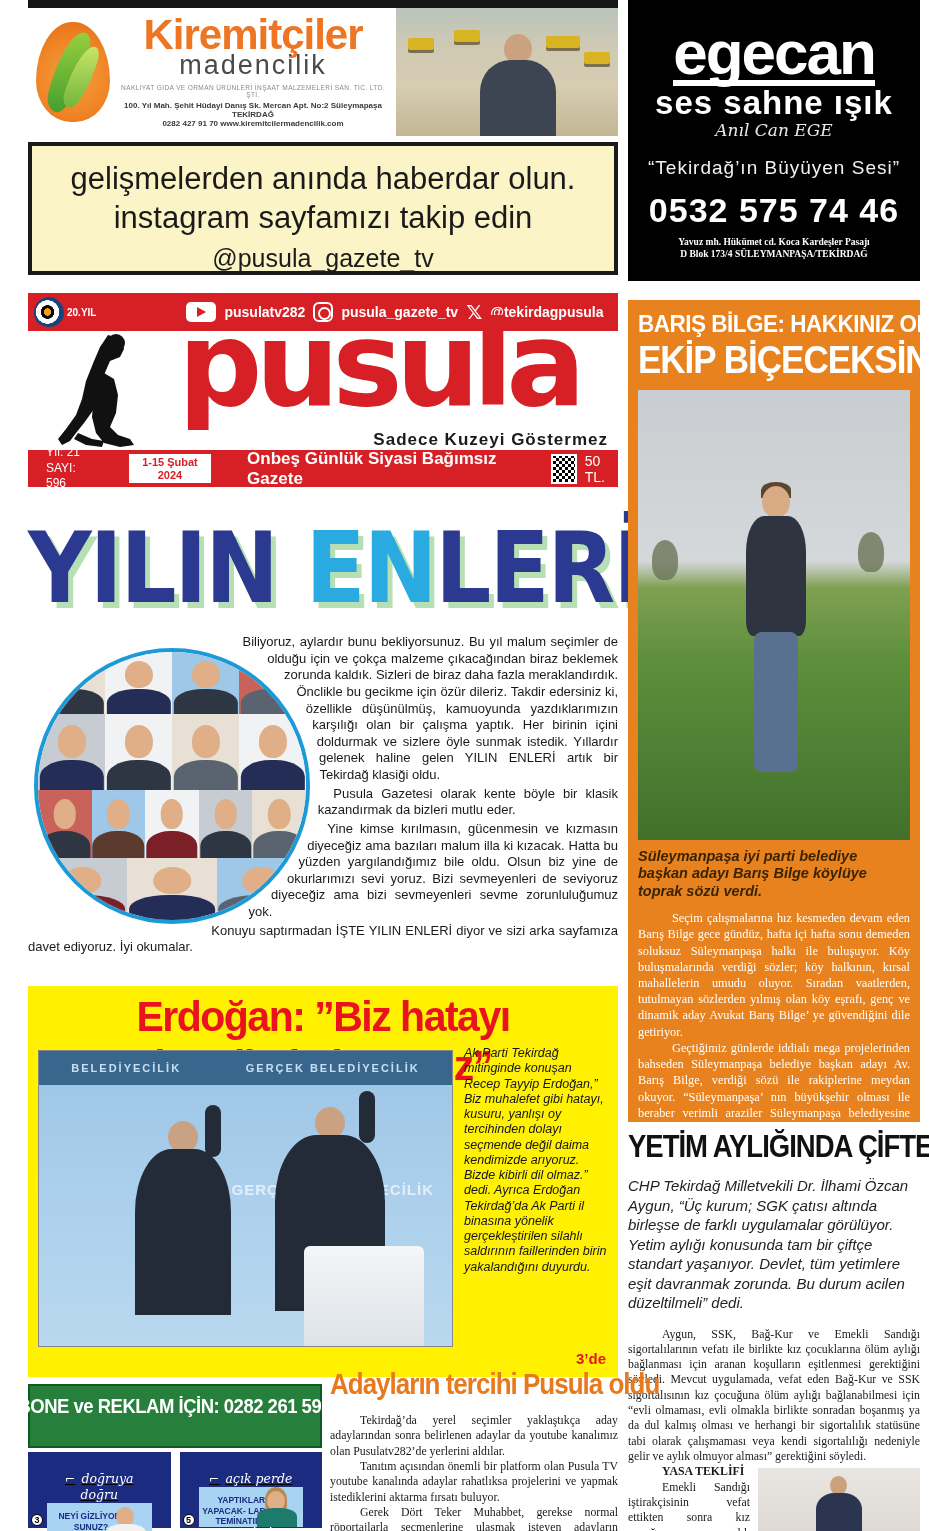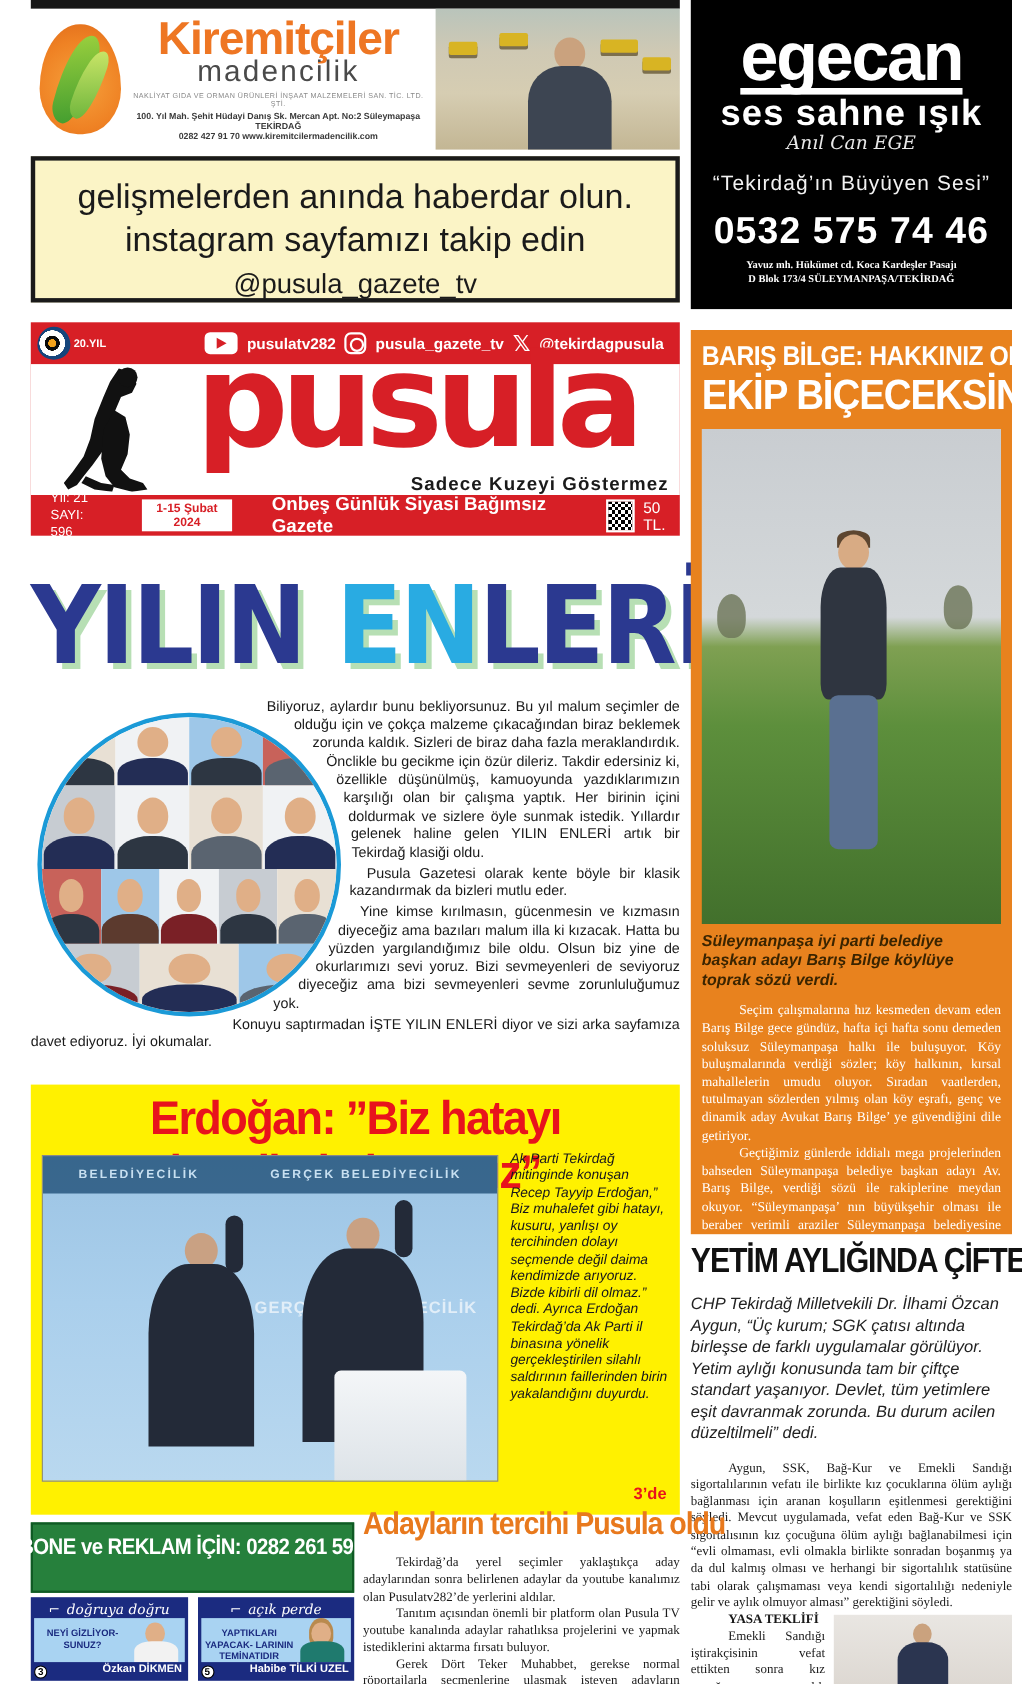--- a/index.html
+++ b/index.html
@@ -118,21 +118,21 @@
   .photo-parliament { float:right; width:162px; height:108px; margin:4px 0 4px 8px; background:linear-gradient(180deg,#e9e6e2 0%,#ddd8d2 60%,#cfc8c0 100%); position:relative; overflow:hidden; }
   .mp { position:absolute; left:58px; top:8px; width:46px; height:70px; }
   .mp .head { position:absolute; left:14px; top:0; width:17px; height:19px; background:#caa27e; border-radius:50%; }
   .mp .body { position:absolute; left:0; top:17px; width:46px; height:40px; background:#2b3550; border-radius:40% 40% 0 0; }
   .yasa { font-weight:bold; }
 
   
   .abone-box { position:absolute; left:28px; top:1384px; width:294px; height:64px; background:#26803c; border:2px solid #0f5a24; display:flex; justify-content:center; padding-top:8px; }
   .abone-text { color:#fff; font-size:18.5px; font-weight:bold; letter-spacing:-.5px; transform:scaleY(1.1); transform-origin:center top; white-space:nowrap; }
   .columnists { position:absolute; left:28px; top:1452px; width:294px; display:flex; gap:9px; }
-  .col-box { position:relative; width:143px; height:76px; background:#1b2b80; padding:3px; }
+  .col-box { position:relative; width:143px; height:76px; background:#1b2b80; padding:19px;text-decoration:underline; }
   .col-title { color:#fff; font-family:"DejaVu Serif", serif; font-style:italic; font-size:12.5px; text-align:center; line-height:16px; }
   .col-title::before { content:"⌐"; margin-right:6px; font-style:normal; }
   .col-body { position:relative; height:40px; background:#a9d3f2; overflow:hidden; }
   .col-quote { position:absolute; left:2px; top:8px; width:84px; color:#1b2b80; font-weight:bold; font-size:8.5px; text-align:center; line-height:1.25; }
   .col-face { position:absolute; right:2px; top:2px; width:48px; height:38px; }
   .col-face .head { position:absolute; left:14px; top:2px; width:18px; height:20px; background:#e0af87; border-radius:50%; }
   .col-face .body { position:absolute; left:4px; top:19px; width:40px; height:22px; background:#f2f2f2; border-radius:40% 40% 0 0; }
   .col-face.f2 .body { background:#1f7a6e; }
   .col-face.f2 .hair { position:absolute; left:12px; top:-2px; width:22px; height:26px; background:#b98a4e; border-radius:50% 50% 30% 30%; }
   .col-name { color:#fff; font-size:10px; font-weight:bold; text-align:right; line-height:14px; padding-right:2px; }

